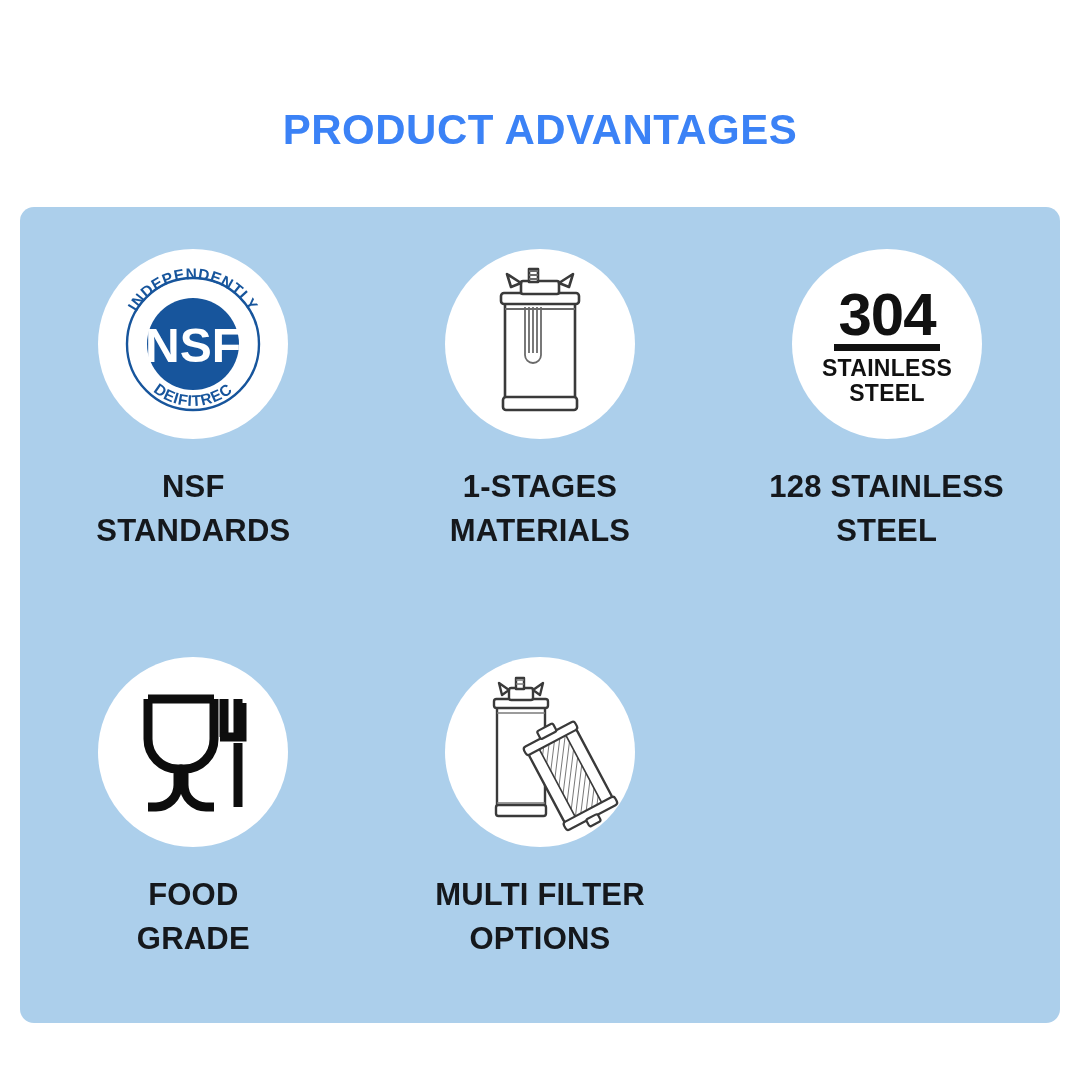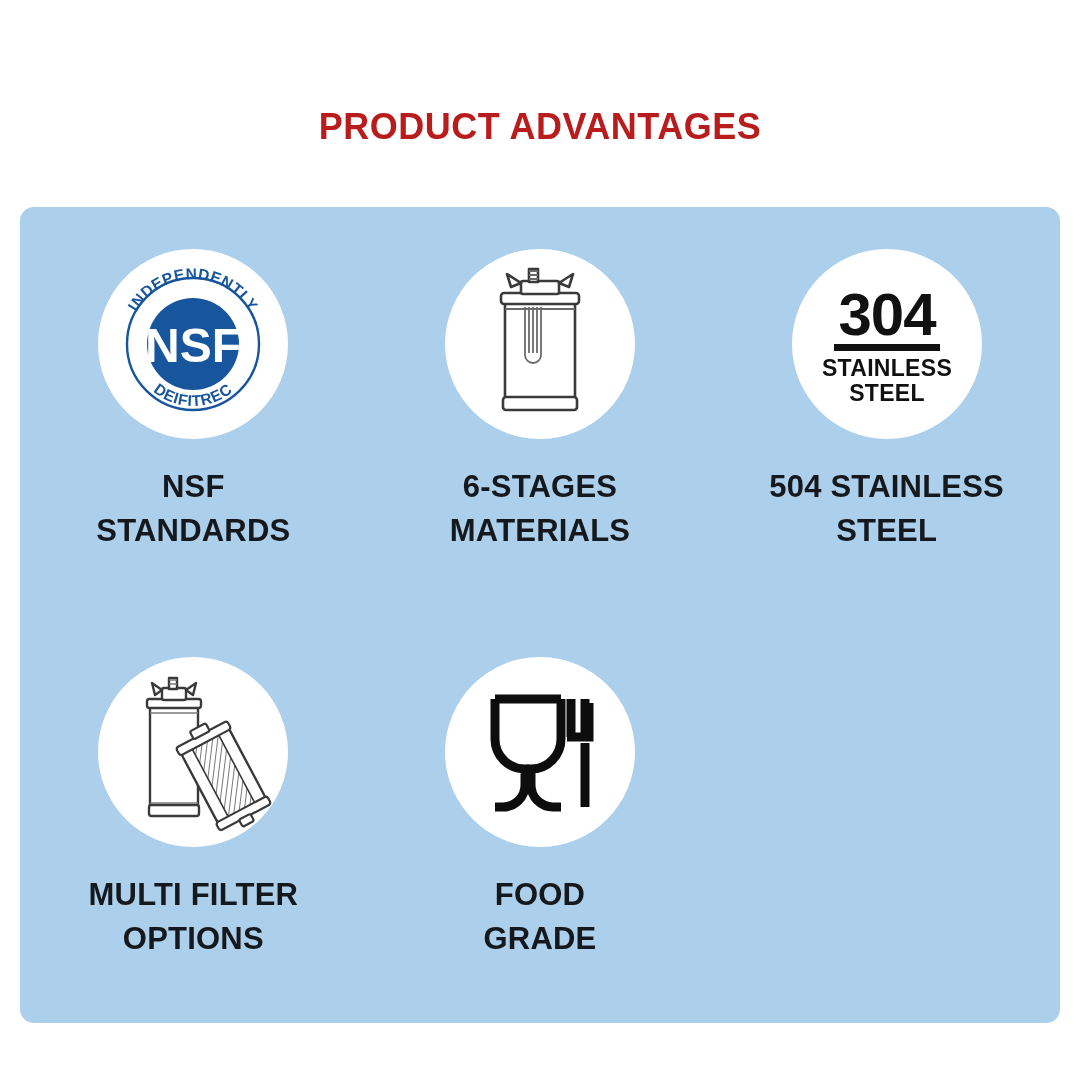--- a/index.html
+++ b/index.html
@@ -14,24 +14,24 @@
     overflow: hidden;
     position: relative;
   }
 
   #page-title {
     position: absolute;
     top: 106px;
     left: 0;
     width: 1080px;
     text-align: center;
-    font-size: 36px;
+    font-size: 42px;
     font-weight: 700;
     letter-spacing: 0.5px;
-    color: #b91c1c;
+    color: #3b82f6;
     font-family: "Liberation Sans", sans-serif;
   }
 
   #advantages-panel {
     position: absolute;
     left: 20px;
     top: 207px;
     width: 1040px;
     height: 816px;
     background: #accfeb;
@@ -124,35 +124,56 @@
           <line x1="84" y1="26" x2="93" y2="26"></line>
           <line x1="84" y1="30" x2="93" y2="30"></line>
           <path d="M 80,58 v 48 a 8,8 0 0 0 16,0 v -48"></path>
           <line x1="84" y1="58" x2="84" y2="104"></line>
           <line x1="88" y1="58" x2="88" y2="104"></line>
           <line x1="92" y1="58" x2="92" y2="104"></line>
           <line x1="60" y1="60" x2="130" y2="60"></line>
         </g>
       </svg>
     </div>
-    <div class="advantage-label">6-STAGES
+    <div class="advantage-label">1-STAGES
 MATERIALS</div>
   </div>
 
   <div class="advantage-cell">
     <div class="icon-circle">
       <svg class="icon-svg" width="190" height="190" viewBox="0 0 190 190">
         <text x="95" y="86" text-anchor="middle" font-family="'Liberation Sans', sans-serif" font-size="60" font-weight="700" fill="#111111" letter-spacing="-1">304</text>
         <rect x="42" y="95" width="106" height="7" fill="#111111"></rect>
         <text x="95" y="127" text-anchor="middle" font-family="'Liberation Sans', sans-serif" font-size="23" font-weight="700" fill="#111111" letter-spacing="0.3">STAINLESS</text>
         <text x="95" y="152" text-anchor="middle" font-family="'Liberation Sans', sans-serif" font-size="23" font-weight="700" fill="#111111" letter-spacing="0.3">STEEL</text>
       </svg>
     </div>
-    <div class="advantage-label">504 STAINLESS
+    <div class="advantage-label">128 STAINLESS
 STEEL</div>
+  </div>
+
+  <div class="advantage-cell">
+    <div class="icon-circle">
+      <svg class="icon-svg" width="190" height="190" viewBox="0 0 190 190">
+        <g fill="none" stroke="#0d0d0d" stroke-width="9" stroke-linecap="butt" stroke-linejoin="miter">
+
+          <path d="M 50,42 L 50,82 A 30,30 0 0 0 80,112 L 80,128 A 22,22 0 0 1 58,150 L 50,150"></path>
+          <path d="M 116,42 L 116,82 A 30,30 0 0 1 86,112 L 86,128 A 22,22 0 0 0 108,150 L 116,150"></path>
+          <line x1="50" y1="42" x2="116" y2="42"></line>
+
+          <line x1="126" y1="42" x2="126" y2="80"></line>
+          <line x1="140" y1="42" x2="140" y2="80"></line>
+
+          <path d="M 122,80 L 144,80 L 144,46"></path>
+          <line x1="140" y1="86" x2="140" y2="150"></line>
+        </g>
+      </svg>
+    </div>
+    <div class="advantage-label">FOOD
+GRADE</div>
   </div>
 
   <div class="advantage-cell">
     <div class="icon-circle">
       <svg class="icon-svg" width="190" height="190" viewBox="0 0 190 190">
         <defs>
           <pattern id="hatch" width="5" height="5" patternUnits="userSpaceOnUse" patternTransform="rotate(35)">
             <line x1="0" y1="0" x2="0" y2="5" stroke="#555555" stroke-width="1.6"></line>
           </pattern>
         </defs>
@@ -180,34 +201,13 @@
           <rect x="96" y="157" width="58" height="9" rx="3" fill="#ffffff" stroke="#3a3a3a" stroke-width="2.2"></rect>
           <rect x="116" y="64" width="18" height="9" rx="2" fill="#ffffff" stroke="#3a3a3a" stroke-width="2.2"></rect>
           <rect x="118" y="165" width="13" height="8" rx="2" fill="#ffffff" stroke="#3a3a3a" stroke-width="2.2"></rect>
         </g>
       </svg>
     </div>
     <div class="advantage-label">MULTI FILTER
 OPTIONS</div>
   </div>
 
-  <div class="advantage-cell">
-    <div class="icon-circle">
-      <svg class="icon-svg" width="190" height="190" viewBox="0 0 190 190">
-        <g fill="none" stroke="#0d0d0d" stroke-width="9" stroke-linecap="butt" stroke-linejoin="miter">
-
-          <path d="M 50,42 L 50,82 A 30,30 0 0 0 80,112 L 80,128 A 22,22 0 0 1 58,150 L 50,150"></path>
-          <path d="M 116,42 L 116,82 A 30,30 0 0 1 86,112 L 86,128 A 22,22 0 0 0 108,150 L 116,150"></path>
-          <line x1="50" y1="42" x2="116" y2="42"></line>
-
-          <line x1="126" y1="42" x2="126" y2="80"></line>
-          <line x1="140" y1="42" x2="140" y2="80"></line>
-
-          <path d="M 122,80 L 144,80 L 144,46"></path>
-          <line x1="140" y1="86" x2="140" y2="150"></line>
-        </g>
-      </svg>
-    </div>
-    <div class="advantage-label">FOOD
-GRADE</div>
-  </div>
-
 </div>
 
 </body></html>

